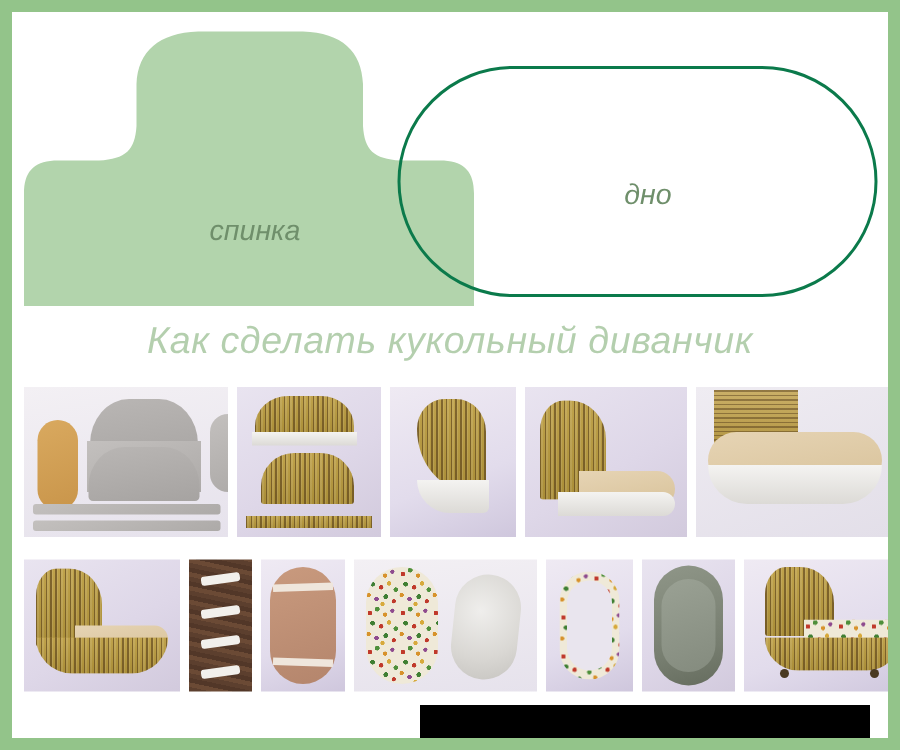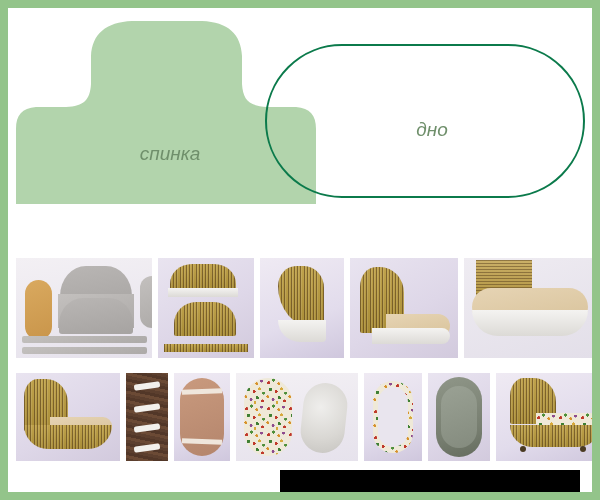--- a/index.html
+++ b/index.html
@@ -132,20 +132,21 @@
                  C 302 100, 308 107, 308 121
                  L 308 196
                  Z" fill="#b2d4ac"></path>
         <text class="diag-label" x="162" y="152" font-size="19" text-anchor="middle">спинка</text>
 
         <rect x="258" y="37" width="318" height="152" rx="76" ry="76" fill="#ffffff" fill-opacity="0" stroke="#0b7a4b" stroke-width="2"></rect>
         <text class="diag-label" x="424" y="128" font-size="19" text-anchor="middle">дно</text>
       </svg>
     </div>
 
+    <div id="title">Как сделать кукольный диванчик</div>
 
     <div class="photo-row" id="row1">
 
       <div class="photo bg-paper" style="width:136px;height:100px;margin-right:6px;">
         <div class="inner">
           <div class="pill card-tan" style="position:absolute;left:9px;top:22px;width:27px;height:60px;"></div>
           <div class="card-grey" style="position:absolute;left:44px;top:8px;width:72px;height:48px;
                 border-radius:26px 26px 3px 3px / 30px 30px 3px 3px;"></div>
           <div class="card-grey2" style="position:absolute;left:42px;top:36px;width:76px;height:34px;"></div>
           <div class="card-grey" style="position:absolute;left:43px;top:40px;width:74px;height:36px;

